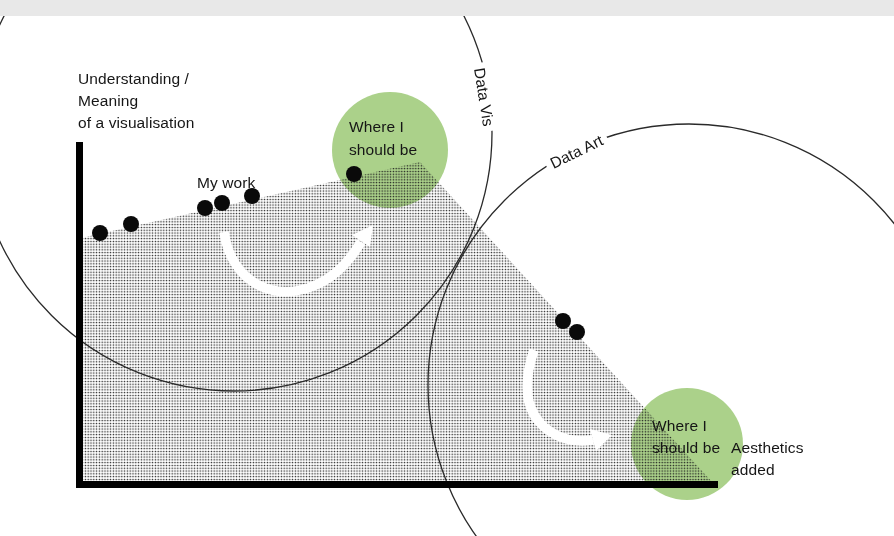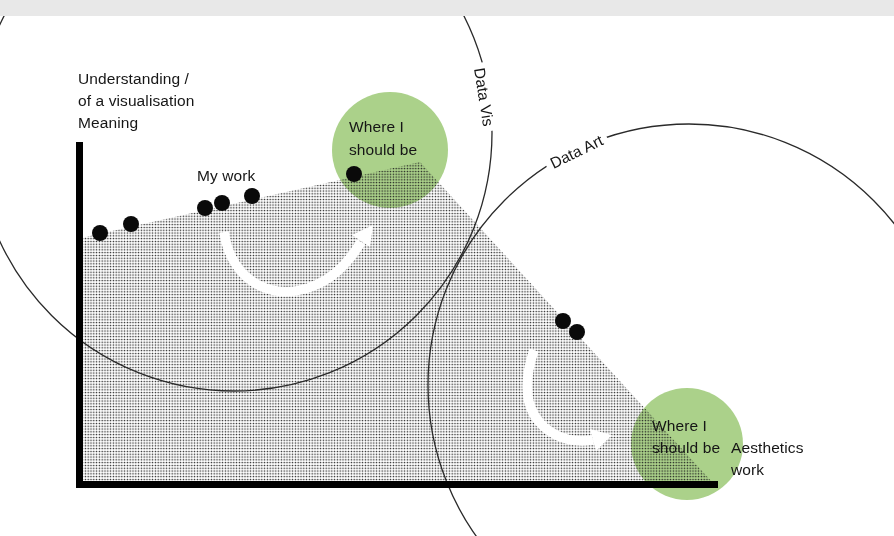--- a/index.html
+++ b/index.html
@@ -11,21 +11,21 @@
     position:relative; width:894px; height:536px; background:var(--bg);
     overflow:hidden; font-family:"Liberation Sans", sans-serif; margin:16px auto;
   }
   .stage svg{position:absolute; left:0; top:0; width:894px; height:536px; display:block;}
   .label{
     position:absolute; color:var(--text); font-size:15.5px; line-height:22px;
     white-space:nowrap; letter-spacing:0.1px;
   }
   .label span{display:block;}
   #ylabel{left:78px; top:52px;}
-  #mywork{left:197px; top:149px;}
+  #mywork{left:197px; top:156px;}
   #where1{left:349px; top:100px; line-height:22.5px;}
   #where2{left:652px; top:399px;}
   #xlabel{left:731px; top:421px;}
   .rotated{background:var(--bg); padding:2px 5px; transform-origin:0 0;}
   #datavis{left:491px; top:45px; transform:rotate(81deg);}
   #dataart{left:541px; top:139px; transform:rotate(-26deg);}
 </style>
 </head>
 <body>
 
@@ -63,37 +63,37 @@
         <circle cx="222" cy="187" r="8" fill="var(--dot)"></circle>
         <circle cx="252" cy="180" r="8" fill="var(--dot)"></circle>
         <circle cx="354" cy="158" r="8" fill="var(--dot)"></circle>
         <circle cx="563" cy="305" r="8" fill="var(--dot)"></circle>
         <circle cx="577" cy="316" r="8" fill="var(--dot)"></circle>
       </g>
   </svg>
 
   <div class="label" id="ylabel">
     <span>Understanding /</span>
+    <span>Meaning</span>
     <span>of a visualisation</span>
-    <span>Meaning</span>
   </div>
 
   <div class="label" id="mywork">My work</div>
 
   <div class="label" id="where1">
     <span>Where I</span>
     <span>should be</span>
   </div>
 
   <div class="label" id="where2">
     <span>Where I</span>
     <span>should be</span>
   </div>
 
   <div class="label" id="xlabel">
     <span>Aesthetics</span>
-    <span>work</span>
+    <span>added</span>
   </div>
 
   <div class="label rotated" id="datavis">Data Vis</div>
   <div class="label rotated" id="dataart">Data Art</div>
 
 </div>
 
 </body></html>

